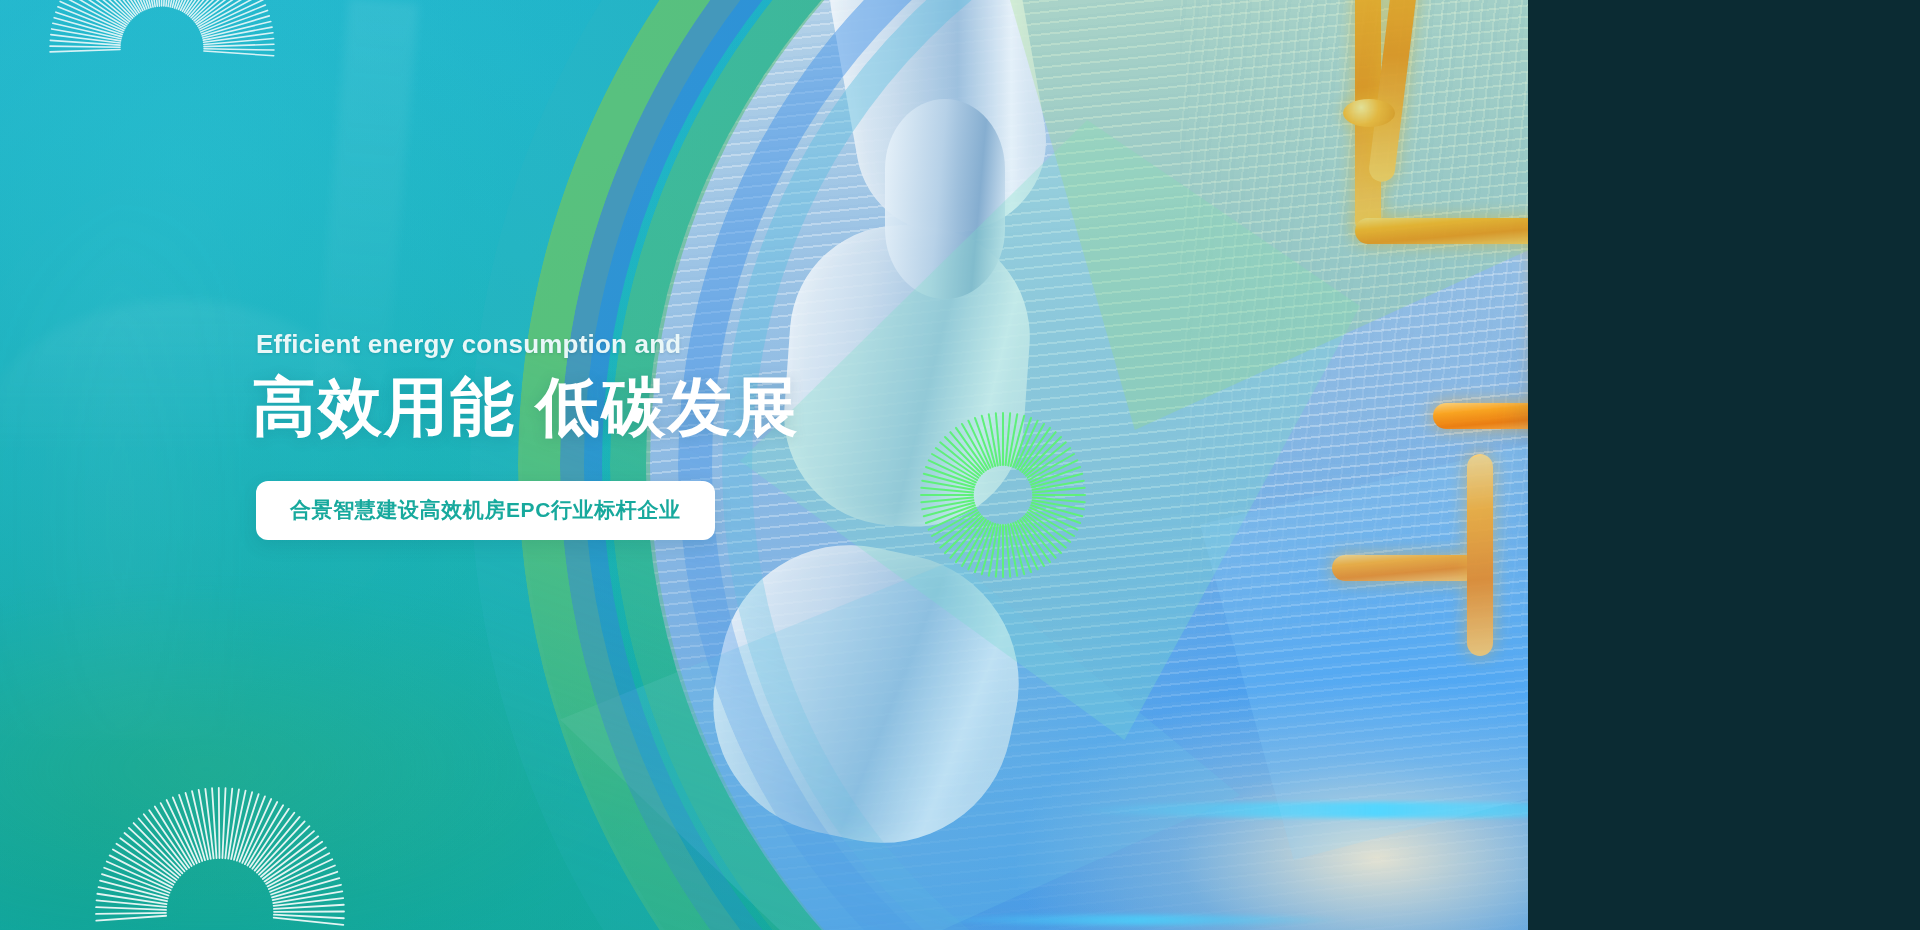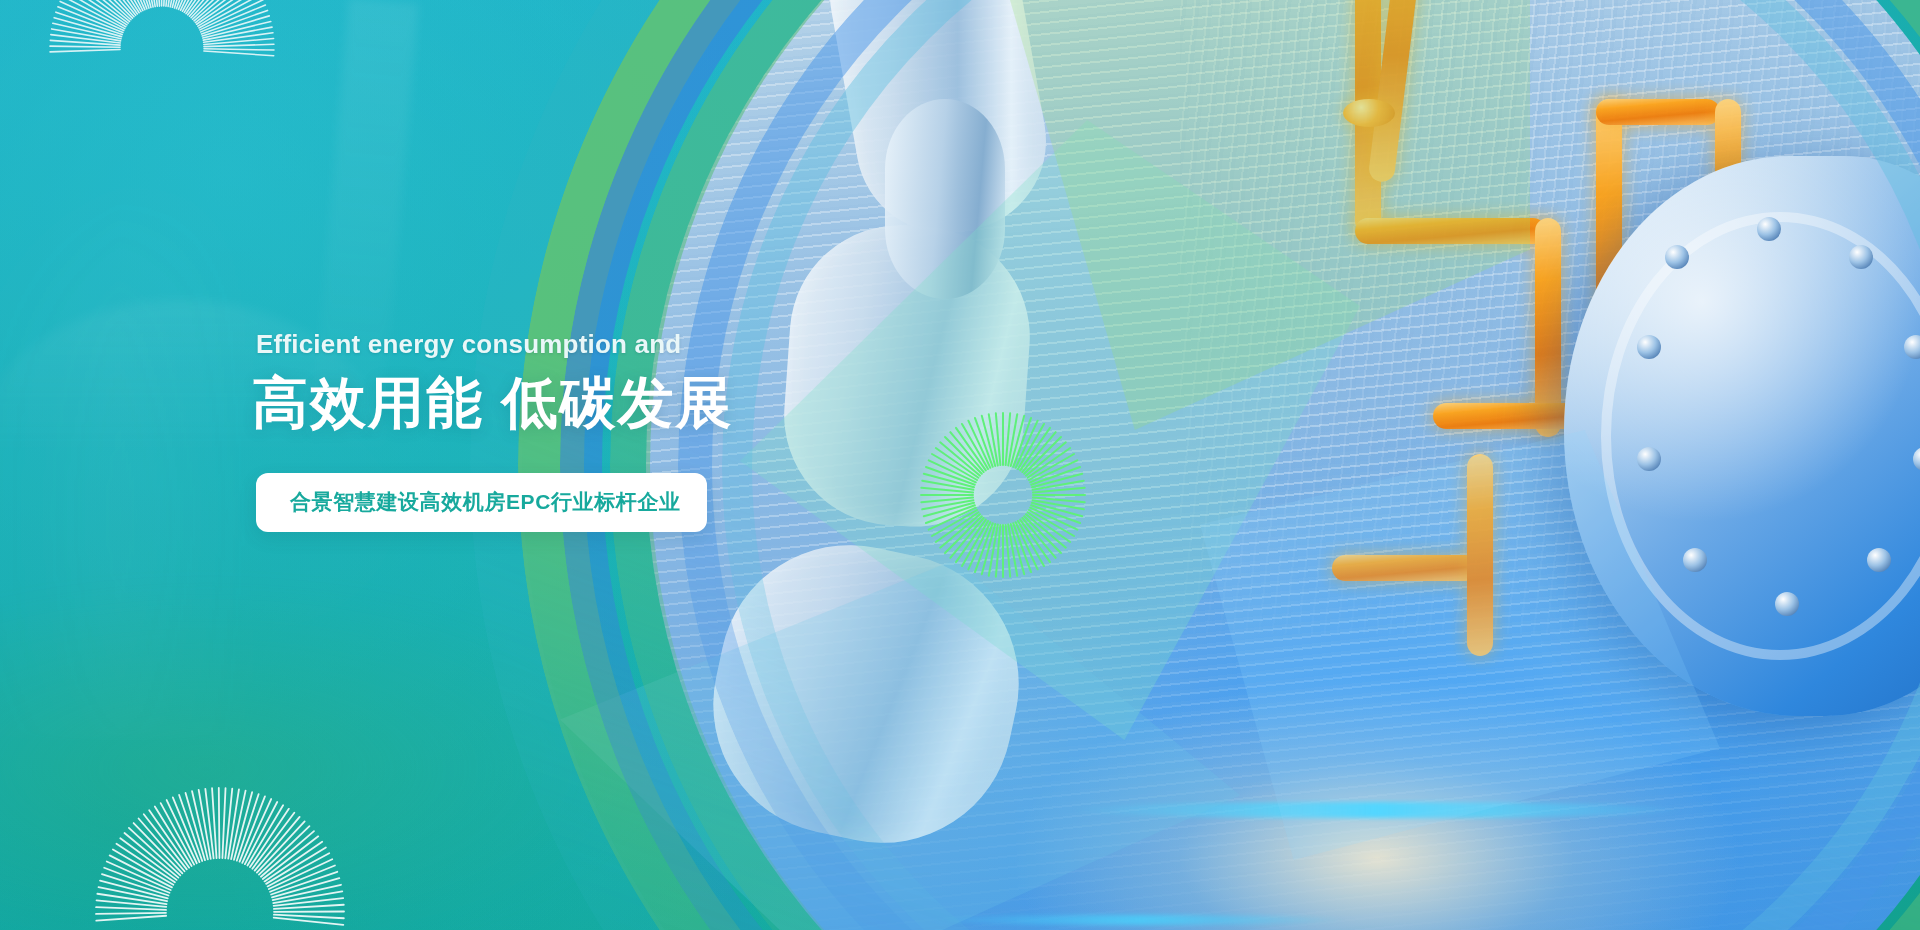--- a/index.html
+++ b/index.html
@@ -1,19 +1,19 @@
 <!DOCTYPE html>
 <html><head>
 <meta charset="utf-8">
 <style>
   html,body{margin:0;padding:0;background:#0b2b33;}
   *{box-sizing:border-box;}
   #banner{
     position:relative;
-    width:1920px;
+    width:1528px;
     height:930px;
     overflow:hidden;
     font-family:"Liberation Sans","DejaVu Sans",sans-serif;
     background:linear-gradient(150deg,#1fb2cb 0%,#1caec4 28%,#19ada9 62%,#12a18f 100%);
   }
 
   
   .bg-wash{position:absolute;inset:0;}
   .bg-wash.g1{
     background:
@@ -169,28 +169,28 @@
   .eyebrow-1{
     font-size:26px;font-weight:bold;letter-spacing:.2px;color:#e9f7f8;
     line-height:1.12;margin:0;text-shadow:0 1px 3px rgba(0,60,70,.18);
   }
   .eyebrow-2{
     font-size:25px;font-weight:400;color:rgba(240,252,253,.80);
     line-height:1.2;margin:2px 0 0 0;
   }
   .headline{
     margin:16px 0 0 -4px;
-    font-size:56px;font-weight:bold;color:#ffffff;letter-spacing:2px;
+    font-size:64px;font-weight:bold;color:#ffffff;letter-spacing:2px;
     line-height:1.0;white-space:nowrap;
     text-shadow:0 2px 14px rgba(0,70,90,.18);
   }
   .pill{
     display:inline-block;margin-top:42px;
     background:#ffffff;border-radius:12px;
-    padding:15px 26px 16px 34px;
+    padding:15px 34px 16px 34px;
     color:#17a99d;font-size:21px;font-weight:bold;letter-spacing:.6px;
     box-shadow:0 6px 18px rgba(0,70,80,.12);
     white-space:nowrap;
   }
 </style>
 </head>
 <body>
 
 <div id="banner">
 

